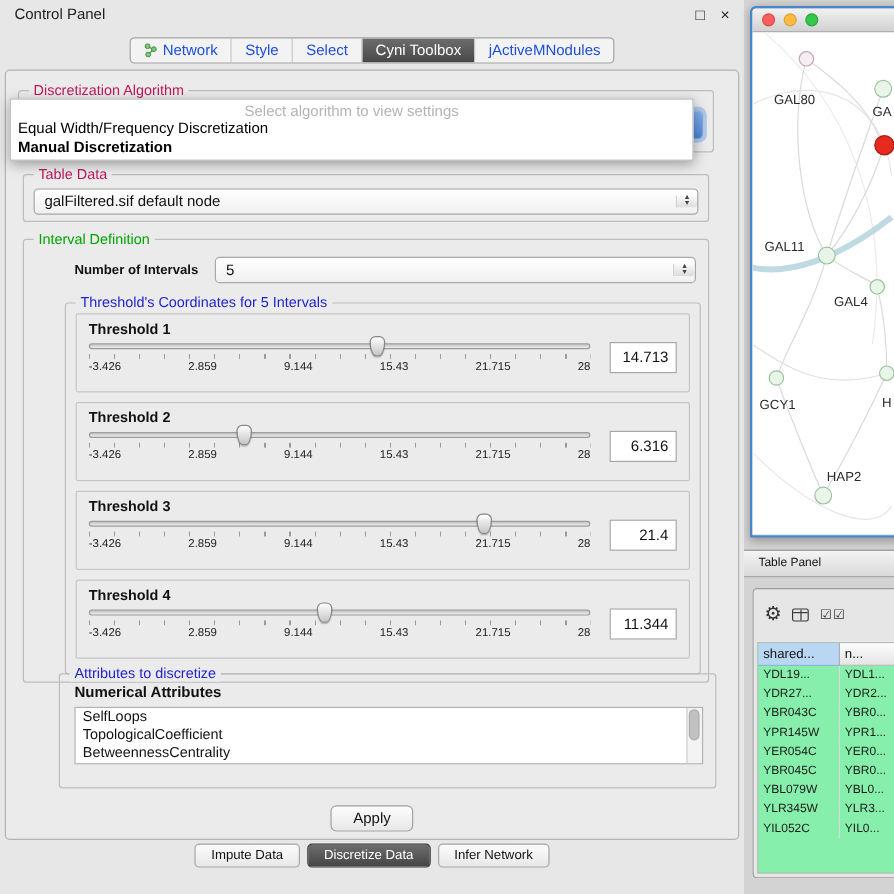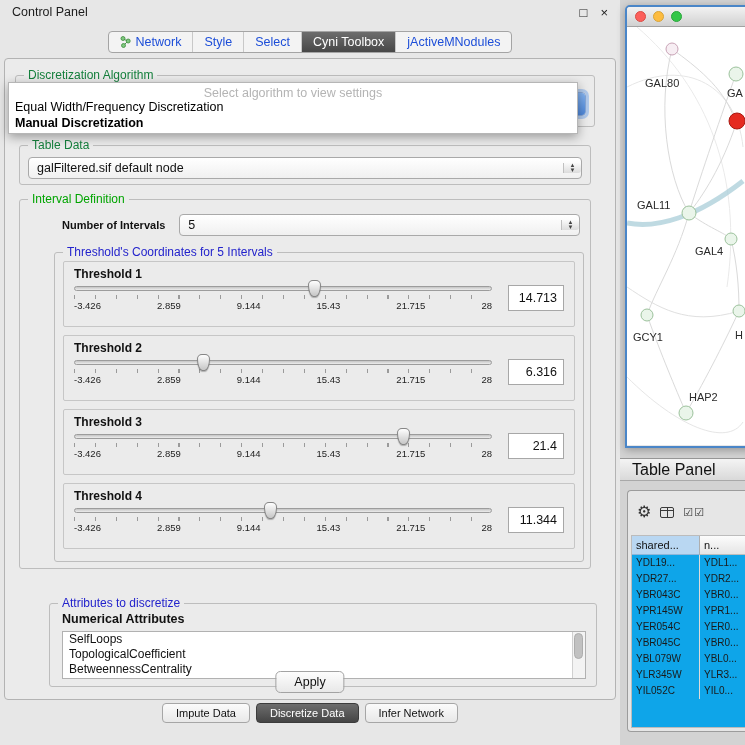--- a/index.html
+++ b/index.html
@@ -22,21 +22,21 @@
   .seg-item { display:flex; align-items:center; gap:5px; padding:3px 11px; font-size:12.5px;
     border-left:1px solid #c8c8c8; color:#1d4ed8; white-space:nowrap; }
   .seg-item:first-child { border-left:none; }
   .seg-item.selected { background:linear-gradient(#6d6d6d,#474747); color:#fff; }
 
   .cp-main { position:absolute; left:4px; top:58px; width:612px; height:642px;
     background:#ebebeb; border:1px solid #b3b3b3; border-radius:4px; }
 
   .group { position:absolute; border:1px solid #bdbdbd; border-radius:3px; }
   .gtitle { position:absolute; top:-8px; left:8px; background:#ebebeb; padding:0 4px;
-    font-size:12px; white-space:nowrap; color:#15803d; }
+    font-size:12px; white-space:nowrap; color:#be185d; }
   .gtitle.green { color:#00a400; }
   .gtitle.blue  { color:#2323cc; }
 
   
   #algo-group { left:10px; top:16px; width:580px; height:52px; }
   .algo-combo { position:absolute; left:10px; top:16px; right:8px; height:24px; border-radius:4px;
     border:1px solid #86a6d6; background:linear-gradient(#ffffff,#f0f0f0);
     box-shadow:0 0 0 3px rgba(105,160,235,.45); display:flex; }
   .stepper { margin-left:auto; width:18px; display:flex; flex-direction:column; align-items:center;
     justify-content:center; font-size:6px; line-height:5px; color:#fff; border-radius:0 3px 3px 0;
@@ -75,21 +75,21 @@
   .thumb { position:absolute; top:-7px; width:13px; height:17px; margin-left:-7px;
     background:linear-gradient(#fefefe,#c6c6c6); border:1px solid #868686;
     border-radius:6px 6px 50% 50% / 6px 6px 85% 85%; box-shadow:0 1px 1px rgba(0,0,0,.25); }
   .ticks { height:4px; margin-top:4px;
     background:repeating-linear-gradient(to right,#9a9a9a 0,#9a9a9a 1px,transparent 1px,transparent 5%); }
   .scale-labels { display:flex; justify-content:space-between; font-size:9.5px; color:#222; margin-top:1px; }
   .value-box { width:56px; height:26px; background:#fff; border:1px solid #a7a7a7;
     display:flex; align-items:center; justify-content:flex-end; padding-right:6px; font-size:12.5px; }
 
   
-  #attr-group { left:44px; top:544px; width:548px; height:84px; }
+  #attr-group { left:44px; top:502px; width:548px; height:96px; }
   .attr-subtitle { position:absolute; left:12px; top:8px; font-weight:bold; font-size:12.5px; }
   .listbox { position:absolute; left:12px; right:10px; top:27px; height:48px; background:#fff;
     border:1px solid #b1b1b1; overflow:hidden; }
   .list-items { position:absolute; left:0; right:13px; top:0; bottom:0; overflow:hidden; }
   .list-item { height:15px; font-size:12px; padding-left:6px; white-space:nowrap; }
   .list-scrollbar { position:absolute; right:0; top:0; bottom:0; width:13px; background:#f3f3f3;
     border-left:1px solid #d0d0d0; }
   .list-scroll-thumb { position:absolute; top:1px; left:1px; width:9px; height:26px;
     border-radius:5px; background:#c1c1c1; border:1px solid #adadad; }
 
@@ -114,32 +114,32 @@
   .light { width:11px; height:11px; border-radius:50%; }
   .light.red    { background:#fc605c; border:1px solid #d94c45; }
   .light.yellow { background:#fdbc40; border:1px solid #d8a438; }
   .light.green  { background:#34c749; border:1px solid #2aa63c; }
   .net-canvas { position:relative; height:calc(100% - 21px); background:#fff; overflow:hidden; }
   .net-canvas svg { position:absolute; left:0; top:0; }
   .net-canvas text { font-family:"Liberation Sans","DejaVu Sans",sans-serif; font-size:11px; fill:#2a2a2a; }
 
   .tp-header { position:absolute; left:0; top:458px; width:125px; height:23px;
     background:linear-gradient(#f4f4f4,#d9d9d9); border-top:1px solid #969696;
-    border-bottom:1px solid #a9a9a9; font-size:16px; line-height:22px; padding-left:12px; color:#111; }
+    border-bottom:1px solid #a9a9a9; font-size:10px; line-height:22px; padding-left:12px; color:#111; }
 
   .table-window { position:absolute; left:7px; top:490px; width:118px; height:242px;
     background:#e6e6e6; border:1px solid #9c9c9c; border-right:none; border-radius:4px 0 0 4px; overflow:hidden; }
   .t-toolbar { height:42px; display:flex; align-items:center; gap:9px; padding-left:9px; }
   .gear-ic { font-family:"DejaVu Sans",sans-serif; font-size:16px; color:#333; line-height:1; }
   .col-icon { width:14px; height:11px; border:1px solid #3a3a3a; border-radius:2px; position:relative; }
   .col-icon::before { content:""; position:absolute; left:6px; top:0; bottom:0; width:1px; background:#3a3a3a; }
   .col-icon::after  { content:""; position:absolute; left:0; right:0; top:2px; height:1px; background:#3a3a3a; }
   .check-ic { font-family:"DejaVu Sans",sans-serif; font-size:11px; color:#333; letter-spacing:1px; line-height:1; }
 
-  .t-grid { position:absolute; left:3px; top:44px; right:0; bottom:3px; background:#0ea5e9;
+  .t-grid { position:absolute; left:3px; top:44px; right:0; bottom:3px; background:#86efac;
     border:1px solid #bcbcbc; border-right:none; }
   .t-head { display:flex; height:19px; }
   .t-hcell { font-size:11px; padding:3px 0 0 4px; border-right:1px solid #aeaeae;
     overflow:hidden; white-space:nowrap; }
   .t-hcell.c0 { width:68px; background:#b9d7f2; border-bottom:1px solid #8fb6d9; }
   .t-hcell.c1 { flex:1; background:linear-gradient(#fcfcfc,#e5e5e5); border-bottom:1px solid #bdbdbd; border-right:none; }
   .t-body .trow { display:flex; height:16px; }
   .tcell { font-size:10px; padding:2px 16px 0 4px; overflow:hidden; white-space:nowrap; color:#1a1a1a; }
   .tcell.c0 { width:68px; border-right:1px solid #dadada; }
   .tcell.c1 { flex:1; }

